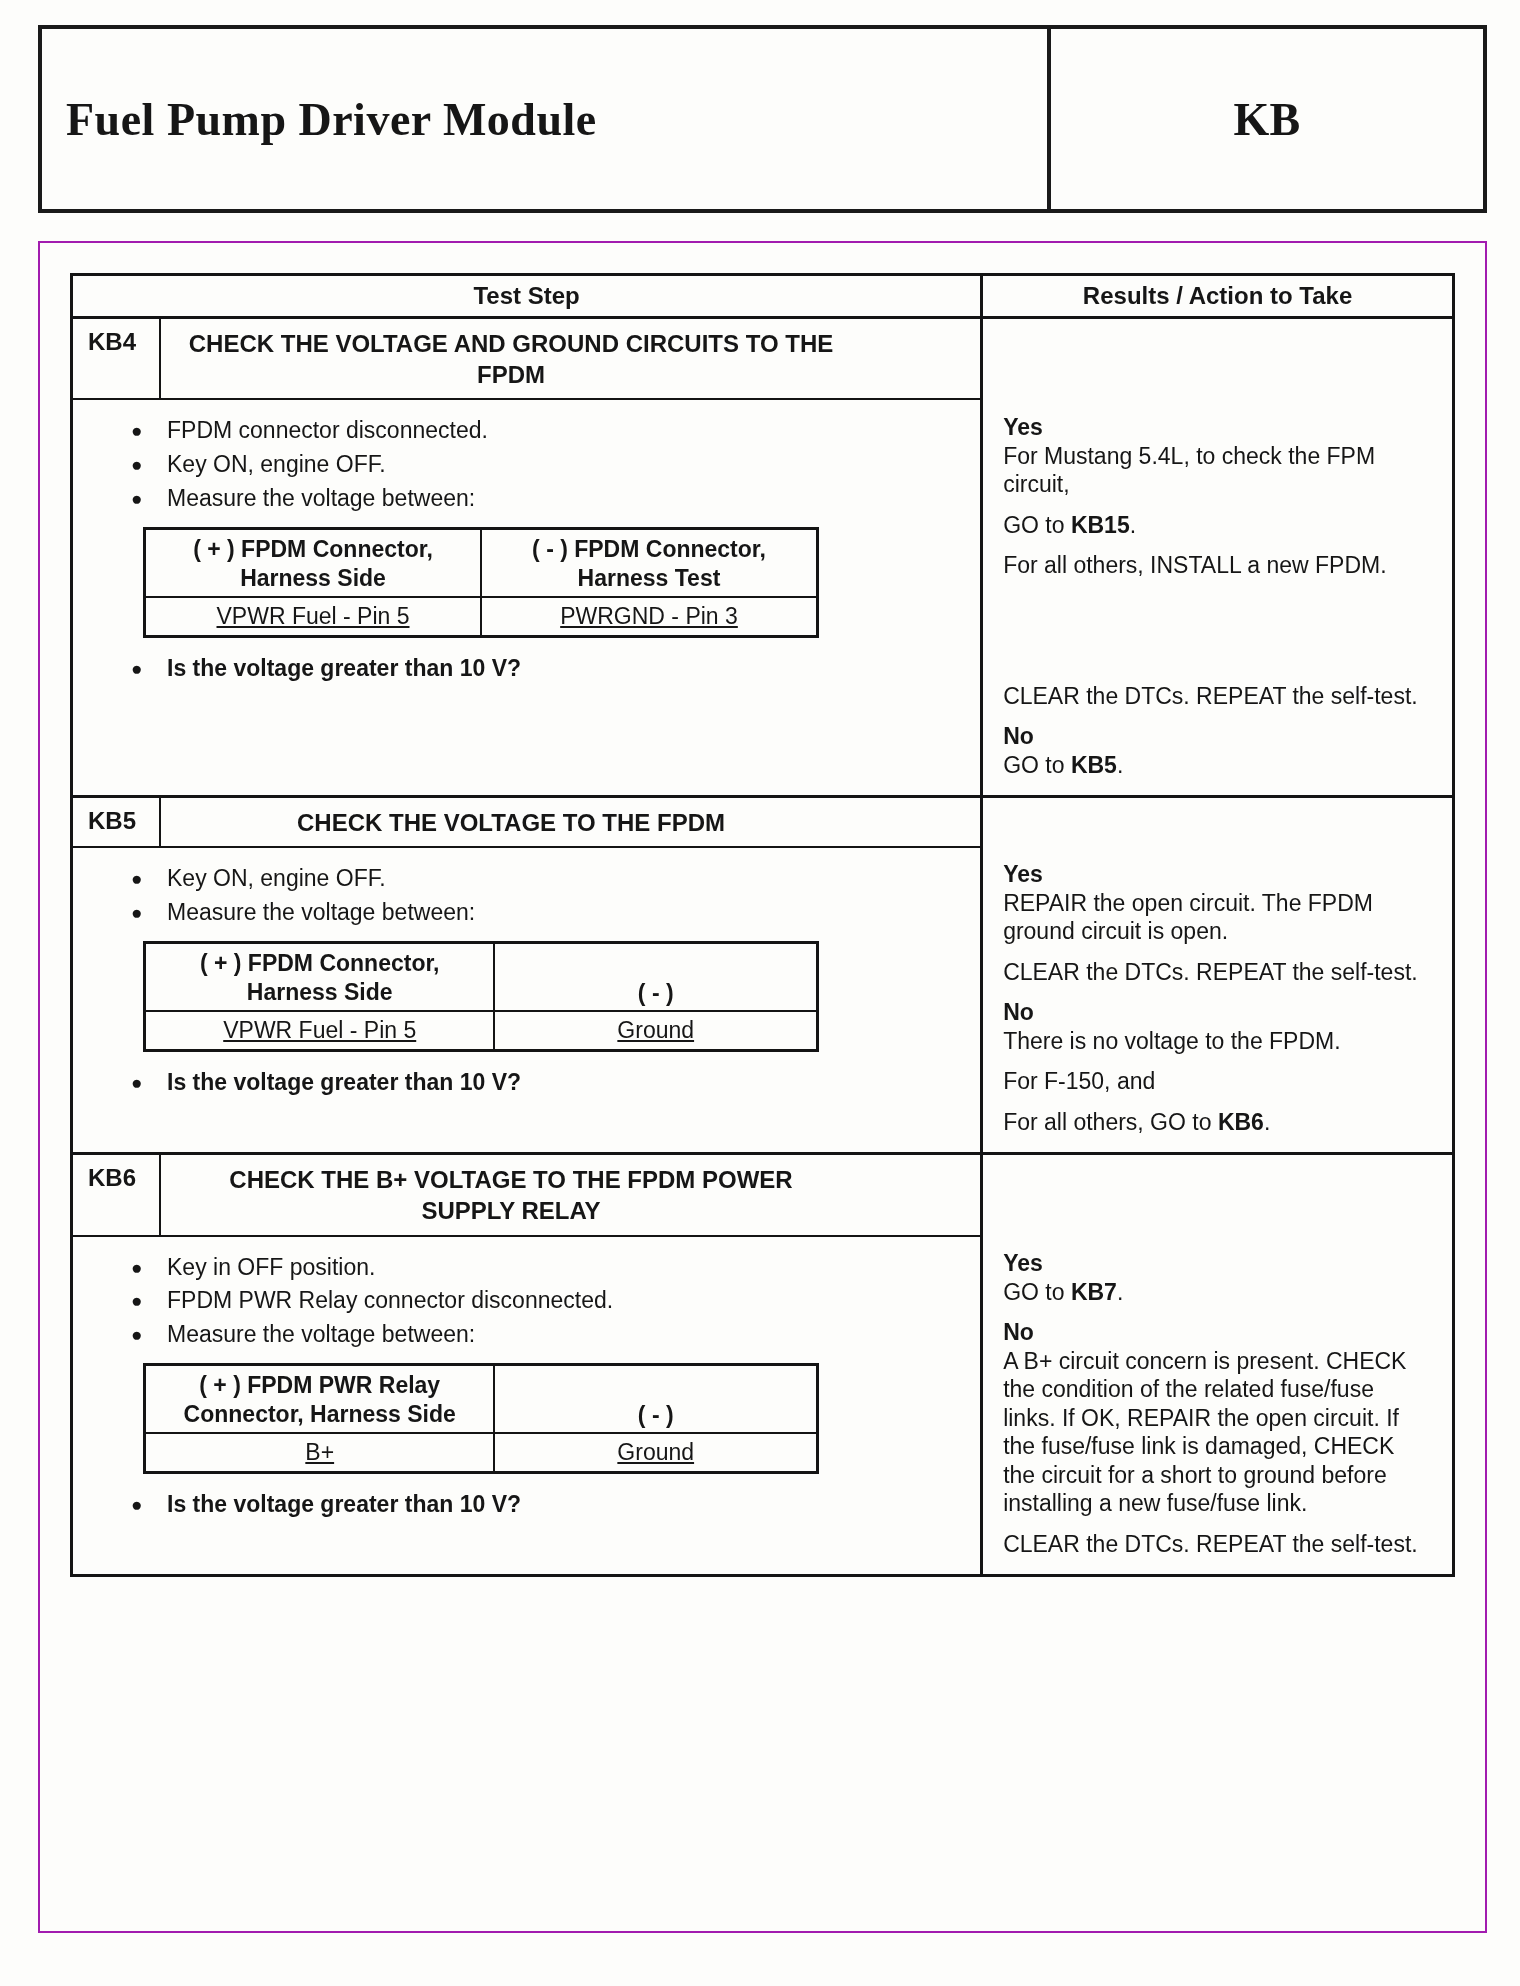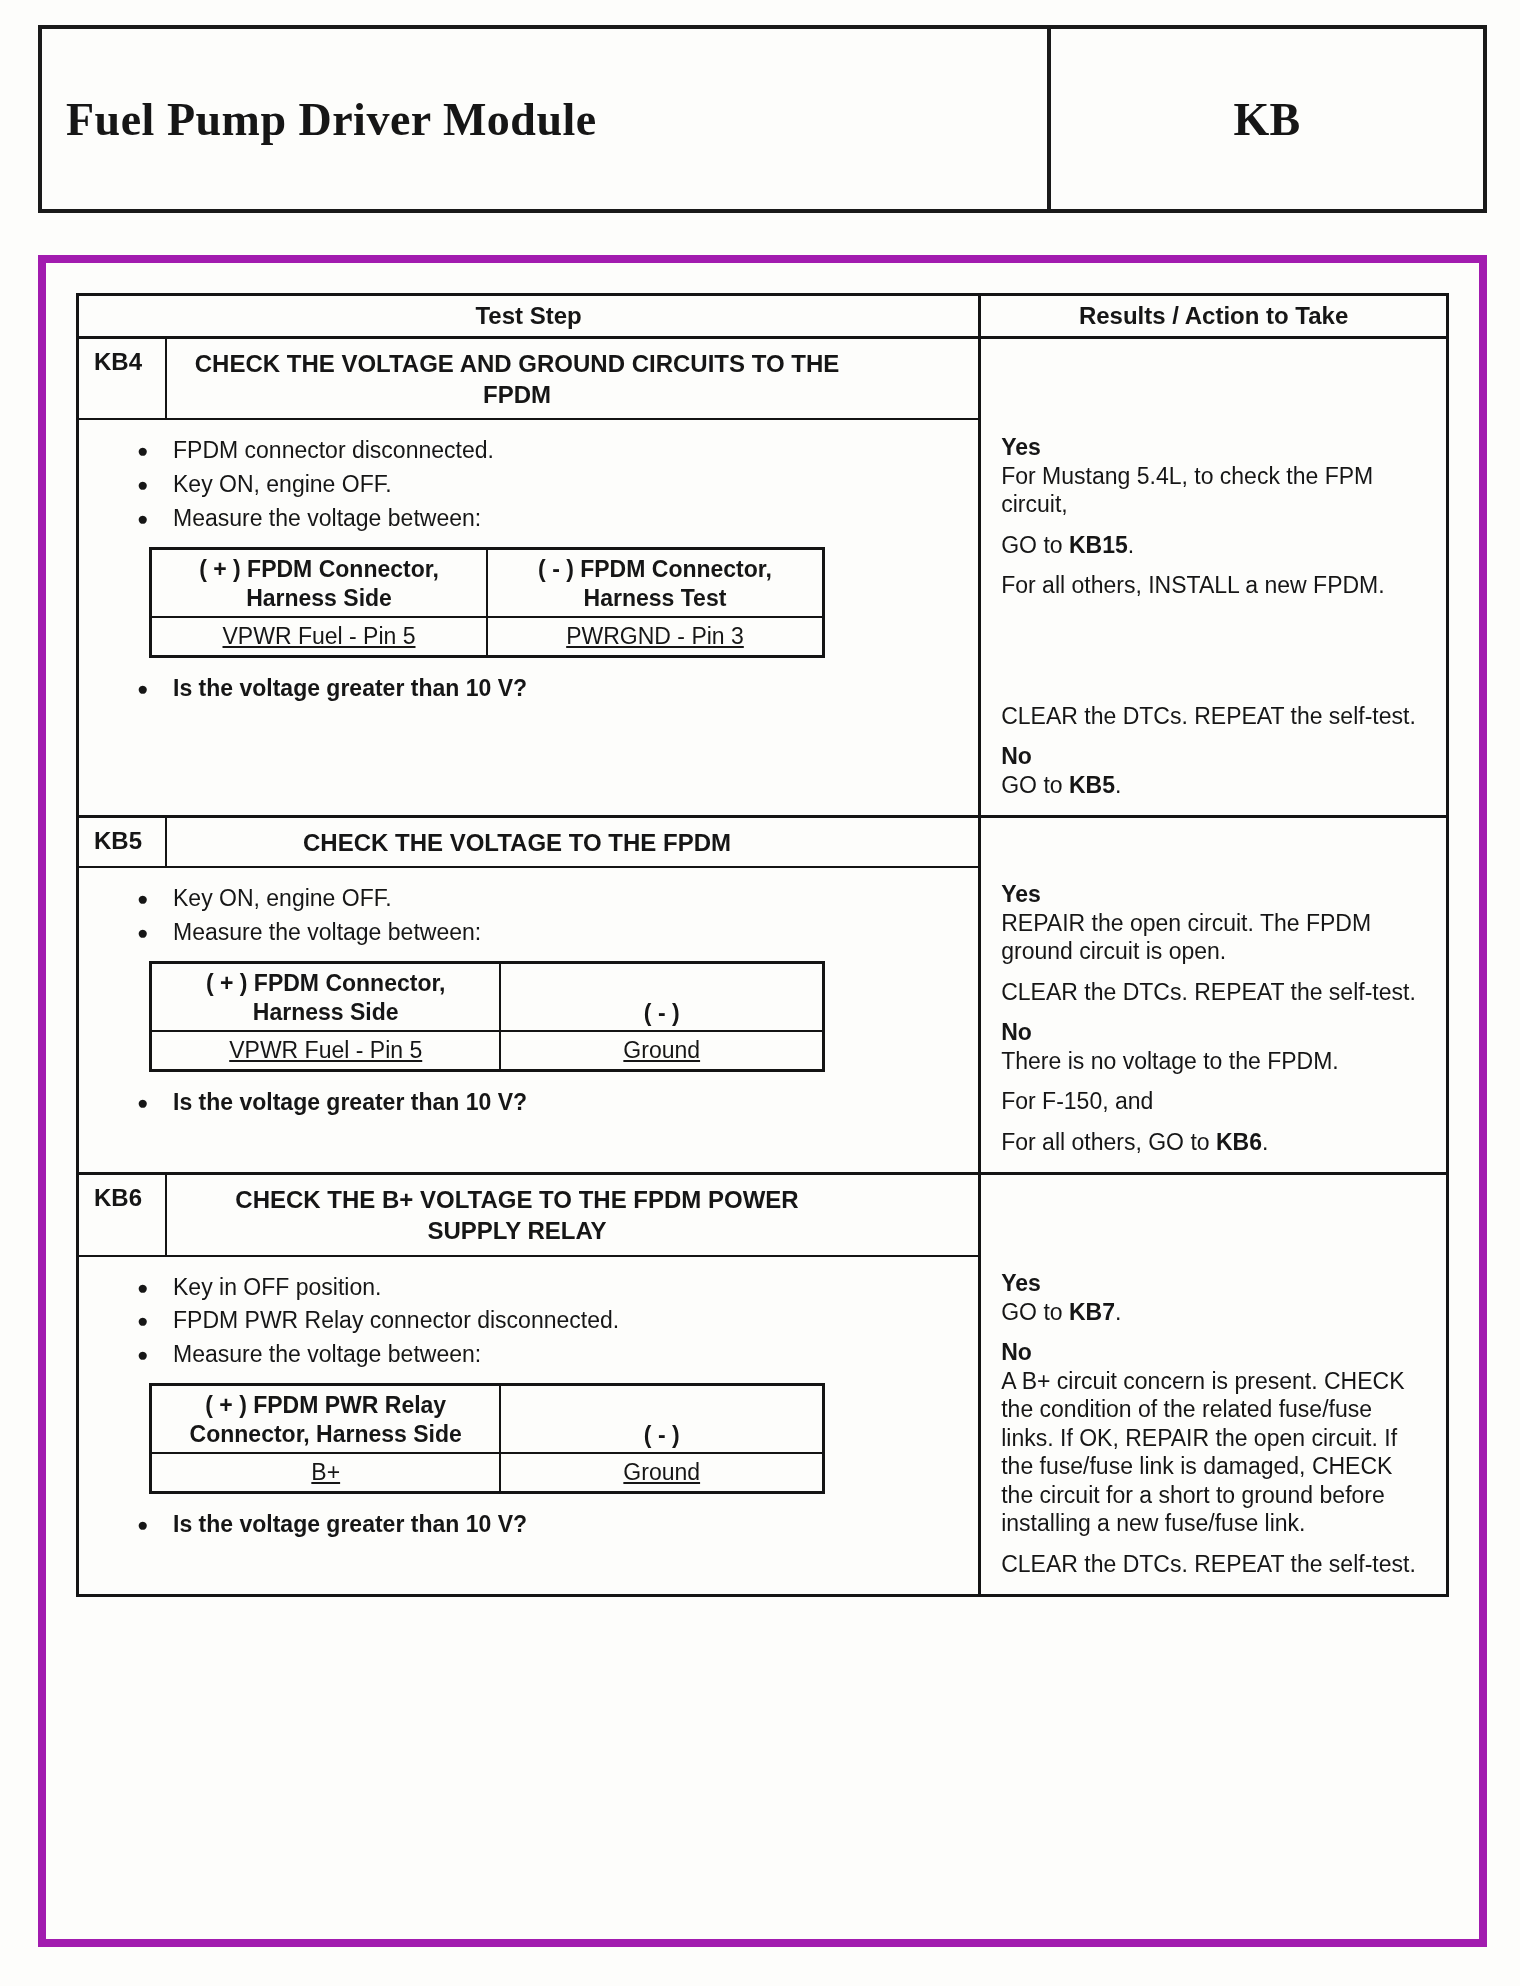--- a/index.html
+++ b/index.html
@@ -40,22 +40,22 @@
     justify-content: center;
   }
   .section-code {
     font-family: "Liberation Serif", serif;
     font-size: 46px;
     font-weight: bold;
   }
 
   
   .main-box {
-    margin-top: 42px;
-    border: 8px solid #a21caf;
+    margin-top: 28px;
+    border: 2px solid #a21caf;
     min-height: 1692px;
     padding: 30px 30px;
   }
 
   .pp-table { border: 3px solid #141414; }
 
   .pp-header-row { display: flex; border-bottom: 3px solid #141414; }
   .pp-header-row .hcell {
     font-weight: bold;
     font-size: 24px;

